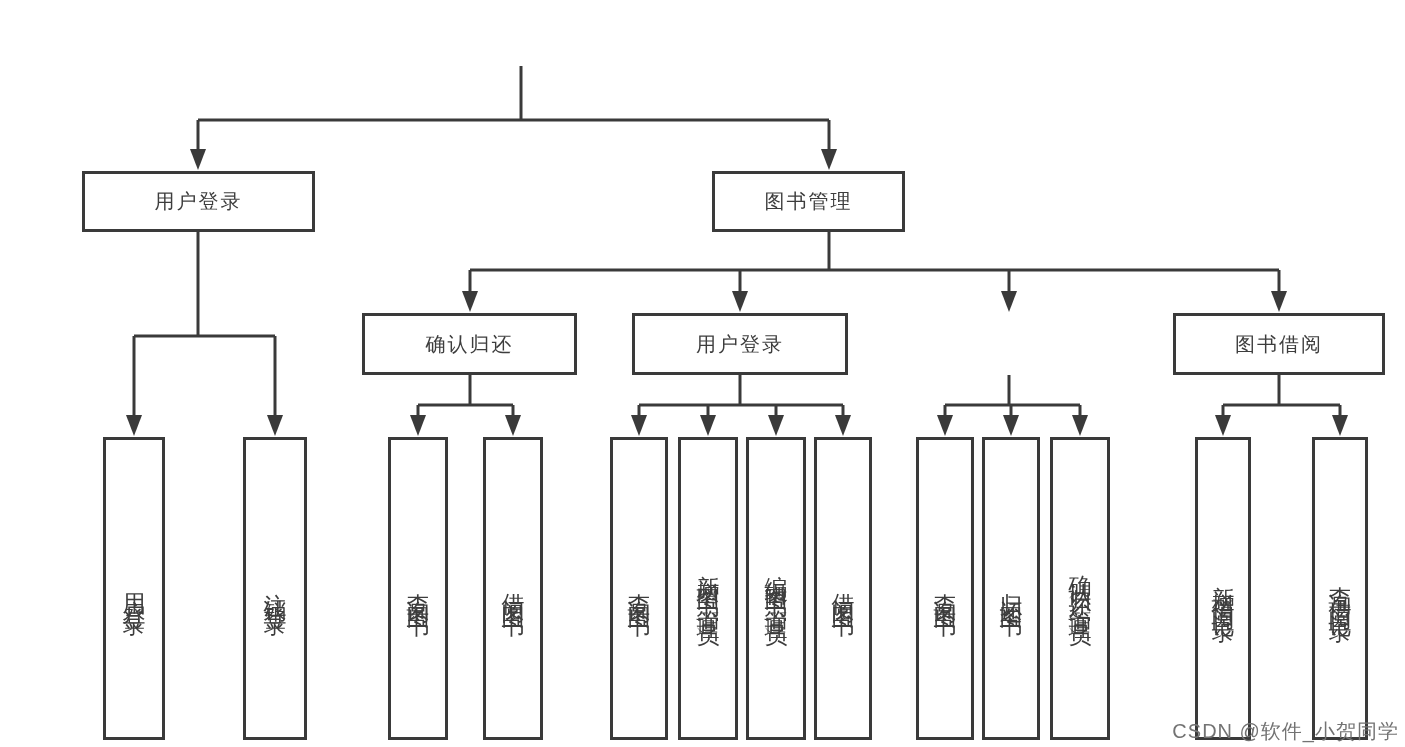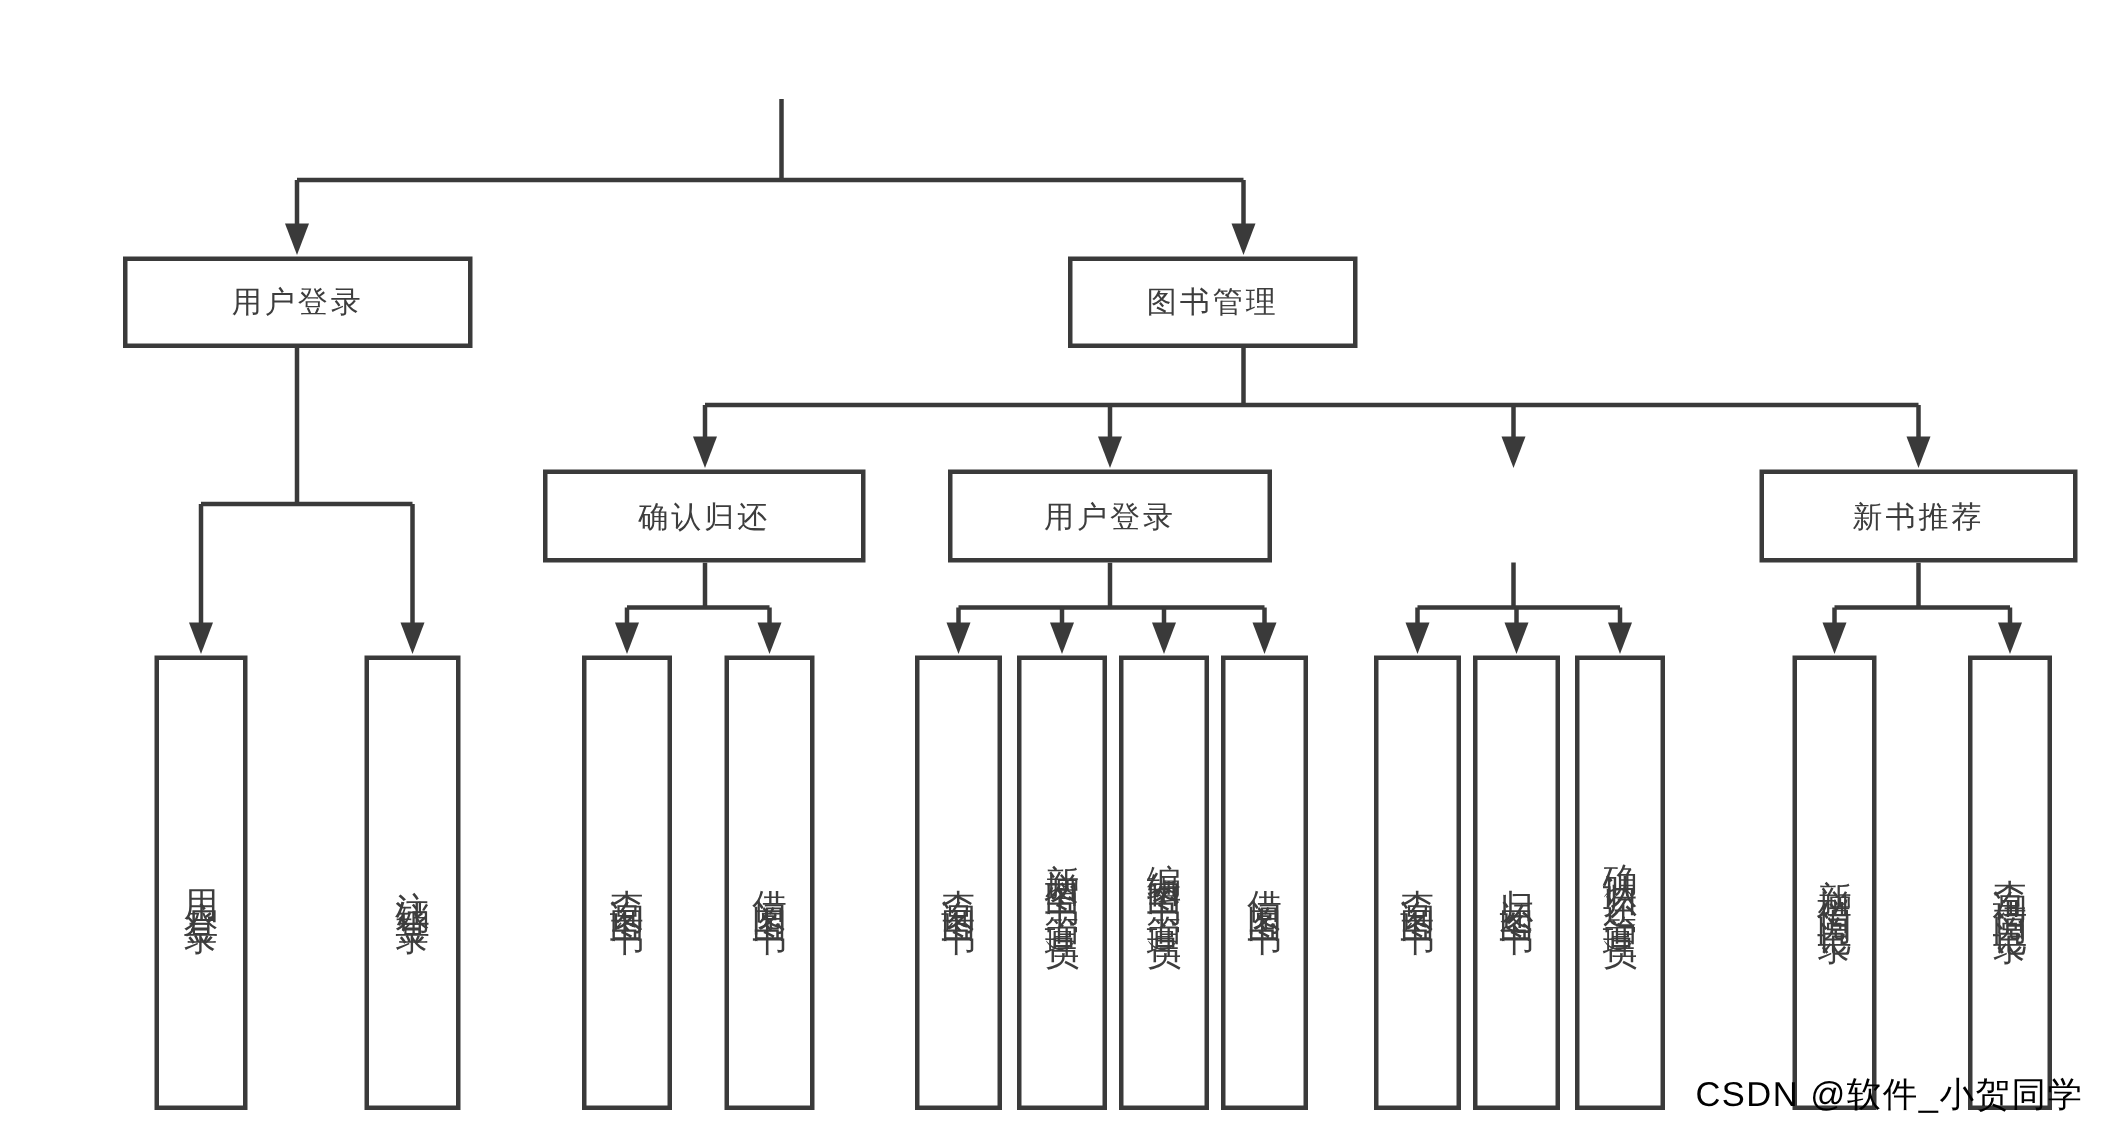--- a/index.html
+++ b/index.html
@@ -34,24 +34,24 @@
     white-space:nowrap;
   }
   #connectors{
     position:absolute;left:0;top:0;
     pointer-events:none;
   }
   #connectors line{stroke:#3a3a3a;stroke-width:3;}
   #connectors polygon{fill:#3a3a3a;}
   .watermark{
     position:absolute;
-    right:16px;
+    right:6px;
     bottom:2px;
-    font-size:23px;
-    color:#000000;
+    font-size:20px;
+    color:#737373;
     letter-spacing:1px;
     white-space:nowrap;
   }
 </style>
 </head>
 <body>
 
 <div id="stage">
 
   <svg id="connectors" width="1405" height="747" viewBox="0 0 1405 747">
@@ -124,21 +124,21 @@
     <span class="h-label">图书管理</span>
   </div>
 
   <div class="node" style="left:362px;top:313px;width:215px;height:62px;">
     <span class="h-label">确认归还</span>
   </div>
   <div class="node" style="left:632px;top:313px;width:216px;height:62px;">
     <span class="h-label">用户登录</span>
   </div>
   <div class="node" style="left:1173px;top:313px;width:212px;height:62px;">
-    <span class="h-label">新书推荐</span>
+    <span class="h-label">图书借阅</span>
   </div>
 
   <div class="node leaf" style="left:103px;top:437px;width:62px;height:303px;">
     <span class="v-label">用户登录</span>
   </div>
   <div class="node leaf" style="left:243px;top:437px;width:64px;height:303px;">
     <span class="v-label">注销登录</span>
   </div>
 
   <div class="node leaf" style="left:388px;top:437px;width:60px;height:303px;">

